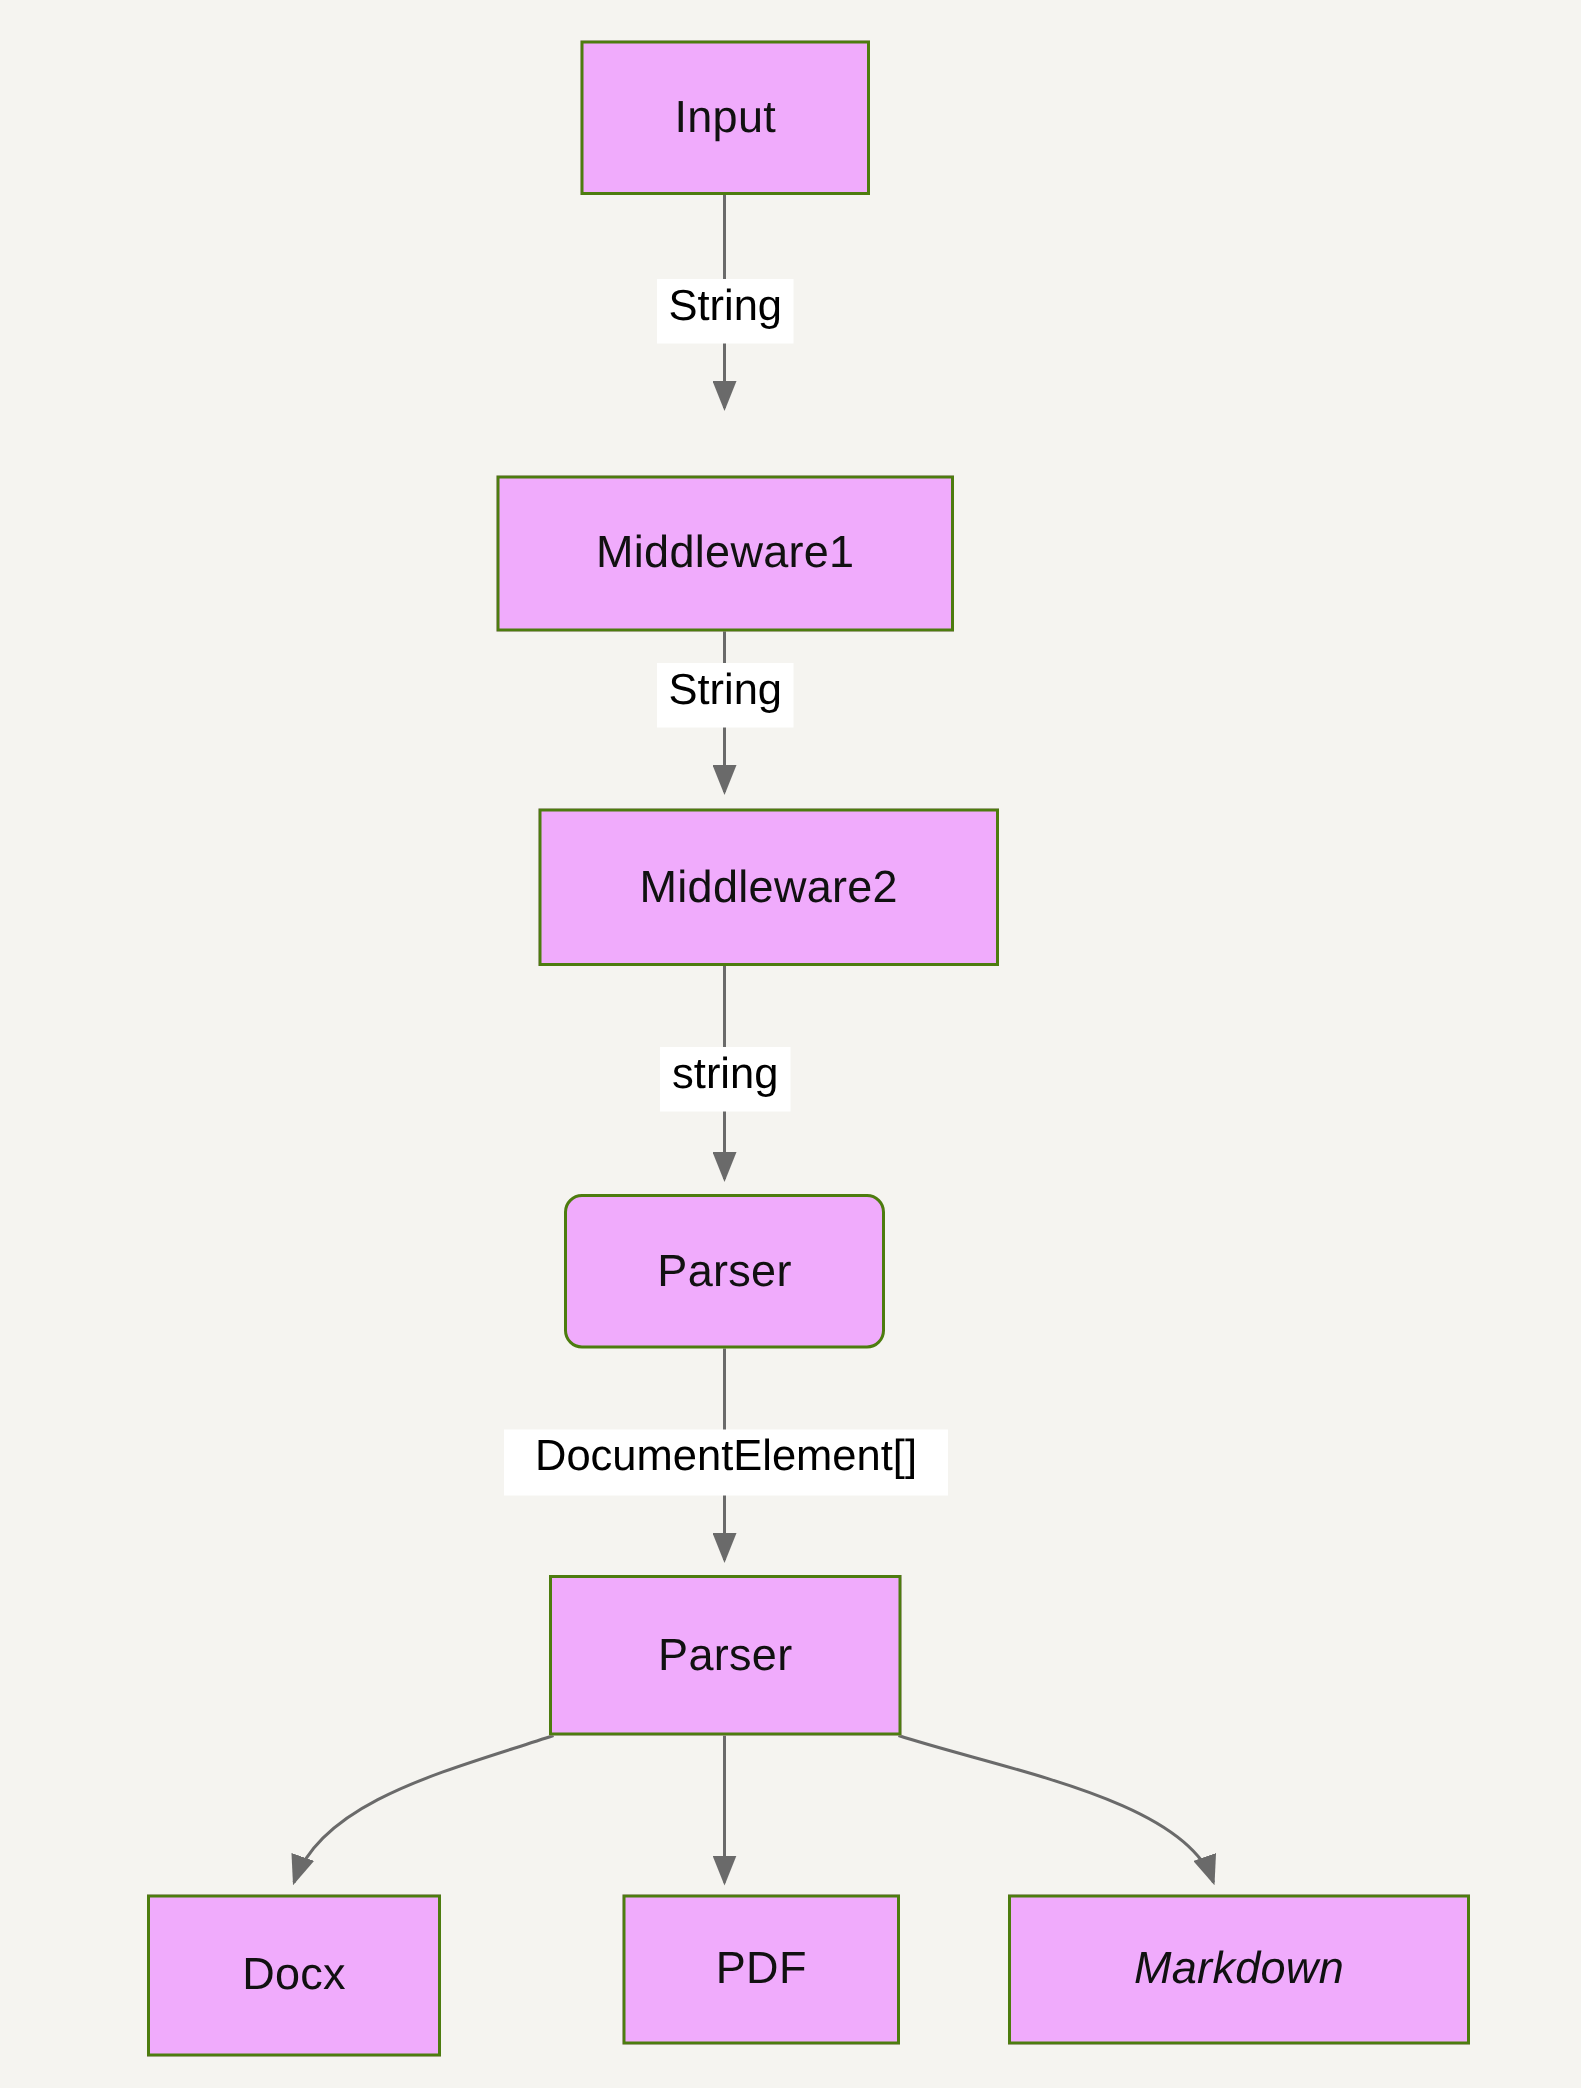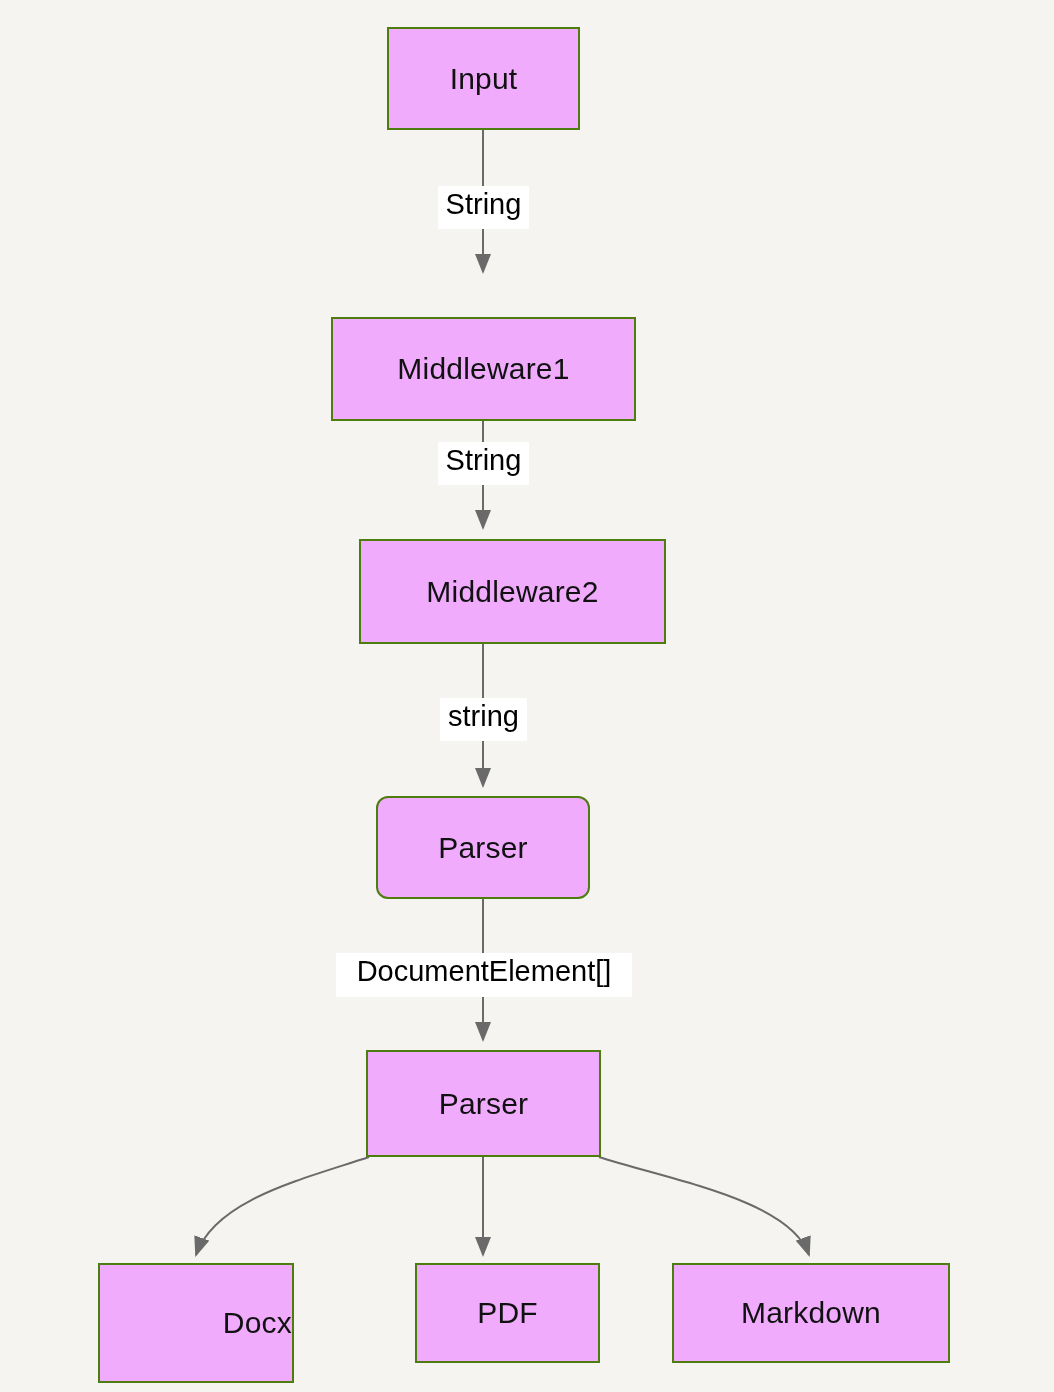--- a/index.html
+++ b/index.html
@@ -99,29 +99,29 @@
   </div>
 
   <div class="node-box" style="left:376px; top:796px; width:214px; height:103px;border-radius:12px;">
     <span class="node-label">Parser</span>
   </div>
 
   <div class="node-box" style="left:366px; top:1050px; width:235px; height:107px;">
     <span class="node-label">Parser</span>
   </div>
 
-  <div class="node-box" style="left:98px; top:1263px; width:196px; height:120px;justify-content:flex-end;">
+  <div class="node-box" style="left:98px; top:1263px; width:196px; height:108px;">
     <span class="node-label">Docx</span>
   </div>
 
   <div class="node-box" style="left:391px; top:1263px; width:185px; height:100px;margin-left:24px;">
     <span class="node-label">PDF</span>
   </div>
 
-  <div class="node-box" style="left:672px; top:1263px; width:278px; height:100px;">
+  <div class="node-box" style="left:672px; top:1263px; width:308px; height:100px;font-style:italic;">
     <span class="node-label">Markdown</span>
   </div>
 
   <div class="edge-label" style="left:438px; top:186px; width:91px; height:43px;">String</div>
 
   <div class="edge-label" style="left:438px; top:442px; width:91px; height:43px;">String</div>
 
   <div class="edge-label" style="left:440px; top:698px; width:87px; height:43px;">string</div>
 
   <div class="edge-label" style="left:336px; top:953px; width:296px; height:44px;">DocumentElement[]</div>

